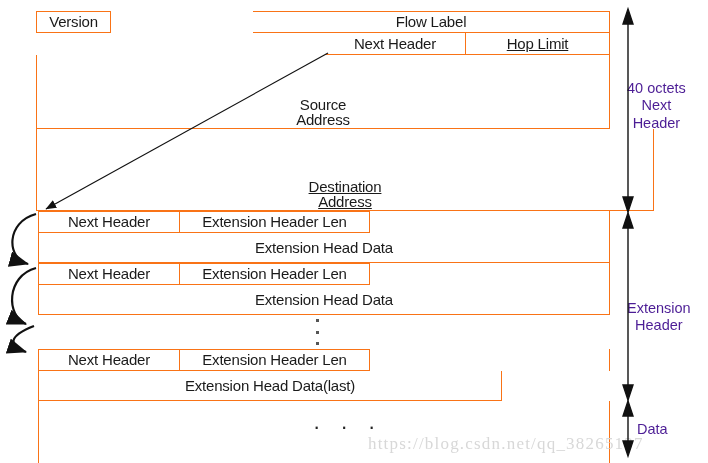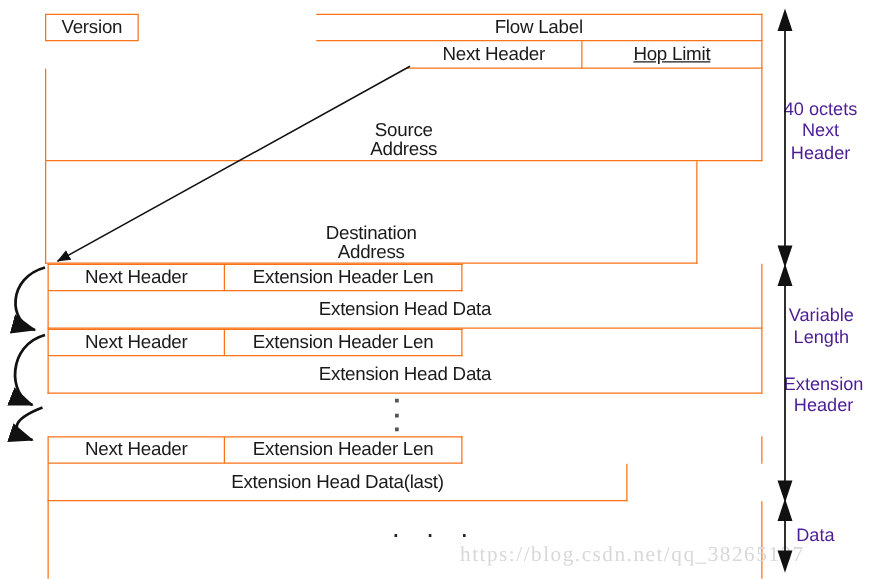--- a/index.html
+++ b/index.html
@@ -85,21 +85,21 @@
   </div>
   <div class="cell nb-top nb-left" style="left:466px;top:33px;width:144px;height:22px;text-decoration:underline;">
     <span>Hop Limit</span>
   </div>
 
   <div class="cell two-line nb-top" style="left:36px;top:55px;width:574px;height:74px;">
     <span>Source</span>
     <span>Address</span>
   </div>
 
-  <div class="cell two-line nb-top" style="left:36px;top:129px;width:522px;height:82px;">
+  <div class="cell two-line nb-top" style="left:36px;top:129px;width:618px;height:82px;text-decoration:underline;">
     <span>Destination</span>
     <span>Address</span>
   </div>
 
   <div class="cell" style="left:38px;top:211px;width:142px;height:22px;">
     <span>Next Header</span>
   </div>
   <div class="cell nb-left" style="left:180px;top:211px;width:190px;height:22px;">
     <span>Extension Header Len</span>
   </div>
@@ -139,24 +139,20 @@
   <div class="cell nb-top nb-bot" style="left:38px;top:401px;width:572px;height:62px;">
     <div class="hdots" style="left:274px;top:14px;">· · ·</div>
   </div>
 
   <div class="sidelabel" style="left:627px;top:80px;">
     <span>40 octets</span>
     <span>Next</span>
     <span>Header</span>
   </div>
 
-  <div class="sidelabel" style="left:631px;top:245px;">
-    <span>Variable</span>
-    <span>Length</span>
-  </div>
 
   <div class="sidelabel" style="left:627px;top:300px;text-align:center;">
     <span>Extension</span>
     <span>Header</span>
   </div>
 
   <div class="sidelabel" style="left:637px;top:421px;">
     <span>Data</span>
   </div>
 

